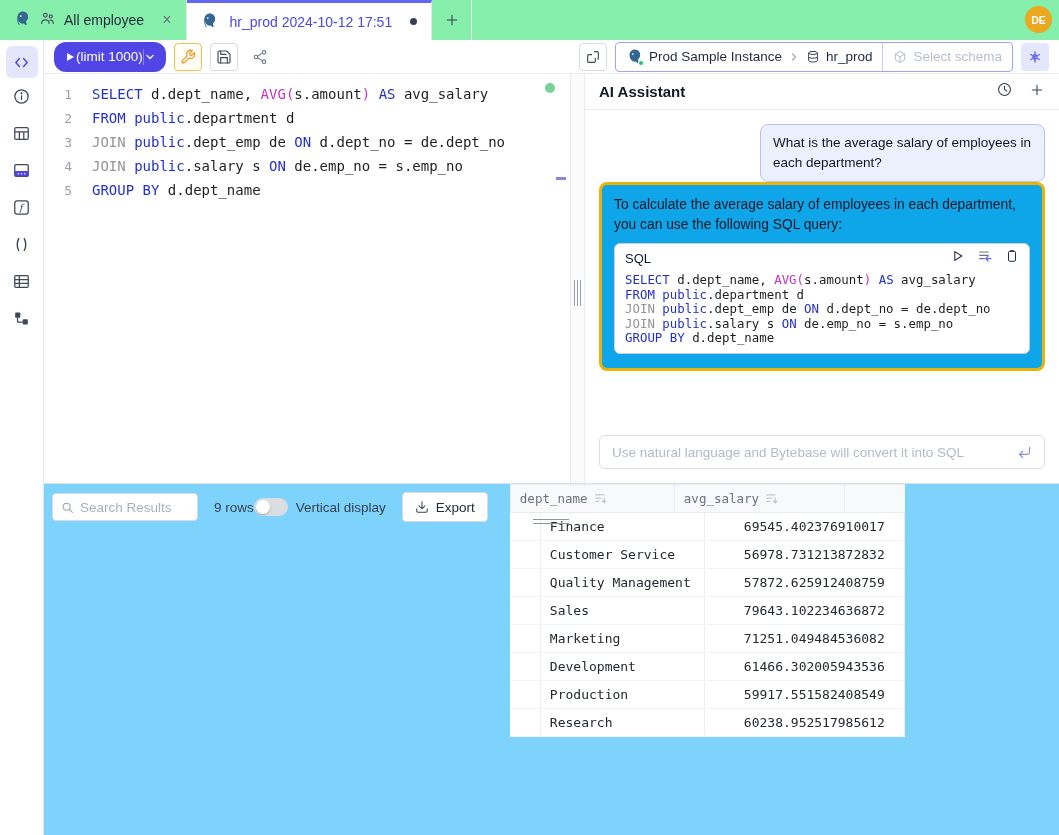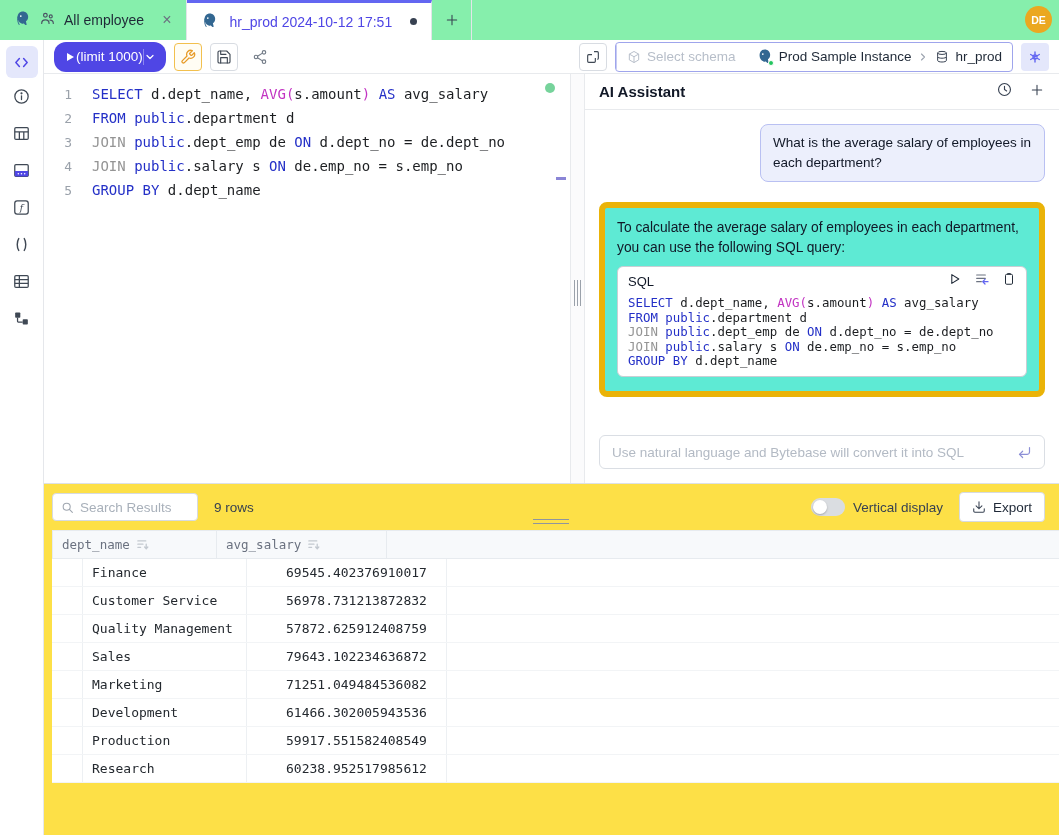--- a/index.html
+++ b/index.html
@@ -62,35 +62,35 @@
     box-shadow:3px 0 0 #9aa1aa, 6px 0 0 #9aa1aa; }
 
   .aipanel { flex:1; display:flex; flex-direction:column; min-width:0; background:#fff; }
   .ai-header { height:36px; display:flex; align-items:center; padding:0 14px; border-bottom:1px solid #e8eaed; }
   .ai-title { font-size:15px; font-weight:600; color:#111827; }
   .ai-header-icons { margin-left:auto; display:flex; align-items:center; gap:16px; }
   .ai-scroll { flex:1; padding:14px; display:flex; flex-direction:column; min-height:0; }
   .bubble-row { display:flex; justify-content:flex-end; }
   .user-bubble { max-width:285px; background:#eceffc; border:1px solid #b9c0f2; border-radius:8px; padding:8px 12px;
     font-size:13.5px; line-height:20px; color:#111827; }
-  .ai-msg { margin-top:20px; border:6px solid #eab308; border-radius:8px; padding:10px 12px 14px; background:#5eead4; }
+  .ai-msg { border:3px solid #eab308; border-radius:8px; padding:10px 12px 14px; background:#0ea5e9; }
   .ai-intro { font-size:13.8px; line-height:20px; color:#111827; }
   .codeblock { margin-top:8px; border:1px solid #c9ced4; border-radius:6px; background:#fff; }
   .cb-head { display:flex; align-items:center; padding:4px 10px 2px; }
   .cb-label { font-size:13px; color:#111827; }
   .cb-icons { margin-left:auto; display:flex; align-items:center; gap:12px; }
   .cb-body { padding:2px 10px 8px; }
   .cb-body .code-line { height:14.5px; display:flex; }
   .cb-body .code { font-family:"DejaVu Sans Mono", monospace; font-size:12.4px; white-space:pre; }
   .ai-inputrow { margin:0 14px 14px; height:34px; border:1px solid #dadee4; border-radius:6px; display:flex; align-items:center; padding:0 12px; gap:12px; }
   .ai-input { flex:1; border:none; outline:none; font-size:13.5px; color:#1f2328; font-family:"Liberation Sans", sans-serif; background:transparent; }
   .ai-input::placeholder { color:#b3bac4; }
 
   
-  .results { height:389px; border-top:1px solid #dde1e6; display:flex; flex-direction:column; background:#fde047; }
+  .results { height:389px; border-top:1px solid #dde1e6; display:flex; flex-direction:row; background:#7dd3fc; }
   .res-toolbar { height:46px; display:flex; align-items:center; padding:0 14px 0 8px; }
   .search-box { width:146px; height:28px; border:1px solid #d6dae0; border-radius:4px; display:flex; align-items:center; gap:6px; padding:0 8px; background:#fff; }
   .search-input { flex:1; min-width:0; border:none; outline:none; font-size:13.5px; background:transparent; color:#1f2328; font-family:"Liberation Sans", sans-serif; }
   .search-input::placeholder { color:#a8b0ba; }
   .rowcount { font-size:13.5px; color:#374151; margin-left:16px; }
   .toggle { width:34px; height:18px; border-radius:9px; background:#dadde1; position:relative; }
   .toggle .knob { position:absolute; top:2px; left:2px; width:14px; height:14px; border-radius:50%; background:#fff; box-shadow:0 1px 2px rgba(0,0,0,.25); }
   .toggle-label { font-size:13.5px; color:#374151; margin-left:8px; }
   .export-btn { margin-left:16px; height:30px; border:1px solid #d6dae0; border-radius:4px; background:#fff;
     display:flex; align-items:center; gap:7px; padding:0 12px; font-size:13.5px; color:#1f2937; }
@@ -246,45 +246,45 @@
             </svg>
         </div>
         <div class="spacer"></div>
         <div class="icon-btn bordered">
           <svg width="16" height="16" viewBox="0 0 24 24" fill="none" stroke="#3f4854" stroke-width="1.7" stroke-linejoin="round">
               <path d="M10.5 8.5H5.5A1.5 1.5 0 0 0 4 10V18.5A1.5 1.5 0 0 0 5.5 20h8.5a1.5 1.5 0 0 0 1.5-1.5v-5"></path>
               <path d="M13.5 4H18.5A1.5 1.5 0 0 1 20 5.5v8.5a1.5 1.5 0 0 1-1.5 1.5"></path>
             </svg>
         </div>
         <div class="conn-pill">
-          <div class="conn-seg schema">
-            <svg width="14" height="14" viewBox="0 0 24 24" fill="none" stroke="#b7bec9" stroke-width="1.7" stroke-linejoin="round">
-                <path d="M12 2.5l8 4.5v10l-8 4.5-8-4.5V7z"></path>
-                <path d="M4 7l8 4.5L20 7M12 11.5V21.5"></path>
-              </svg>
-            <span>Select schema</span>
-          </div>
           <div class="conn-seg">
             <span class="pgwrap">
               <svg width="17" height="17" viewBox="0 0 24 24">
                   <path fill="#336791" d="M5 10c0-5 3.5-8 7.5-8S20 5 20 9.5c0 3-1.2 5.2-3.2 6.3l1 4.2c.2 1-.9 1.6-1.7 1l-2.3-1.8c-1 .2-2.1.2-3.1-.1C6.8 18 5 14.2 5 10z"></path>
                   <circle cx="9.6" cy="8.6" r="1.2" fill="#fff"></circle>
                 </svg>
               <span class="statusdot"></span>
             </span>
             <span>Prod Sample Instance</span>
             <svg width="12" height="12" viewBox="0 0 24 24" fill="none" stroke="#9ca3af" stroke-width="2.2" stroke-linecap="round" stroke-linejoin="round">
                 <path d="M9 6l6 6-6 6"></path>
               </svg>
             <svg width="14" height="14" viewBox="0 0 24 24" fill="none" stroke="#374151" stroke-width="1.7">
                 <ellipse cx="12" cy="5" rx="7.5" ry="2.6"></ellipse>
                 <path d="M4.5 5v6.5c0 1.5 3.3 2.6 7.5 2.6s7.5-1.1 7.5-2.6V5"></path>
                 <path d="M4.5 11.5V18c0 1.5 3.3 2.6 7.5 2.6s7.5-1.1 7.5-2.6v-6.5"></path>
               </svg>
             <span>hr_prod</span>
+          </div>
+          <div class="conn-seg schema">
+            <svg width="14" height="14" viewBox="0 0 24 24" fill="none" stroke="#b7bec9" stroke-width="1.7" stroke-linejoin="round">
+                <path d="M12 2.5l8 4.5v10l-8 4.5-8-4.5V7z"></path>
+                <path d="M4 7l8 4.5L20 7M12 11.5V21.5"></path>
+              </svg>
+            <span>Select schema</span>
           </div>
         </div>
         <div class="openai-btn">
           <svg width="16" height="16" viewBox="0 0 24 24" fill="none" stroke="#6366f1" stroke-width="2.1" stroke-linecap="round">
               <path d="M12 4.5v15M5.5 8.25l13 7.5M5.5 15.75l13-7.5"></path>
               <circle cx="12" cy="12" r="3.2" stroke-width="1.6"></circle>
             </svg>
         </div>
       </div>
 

